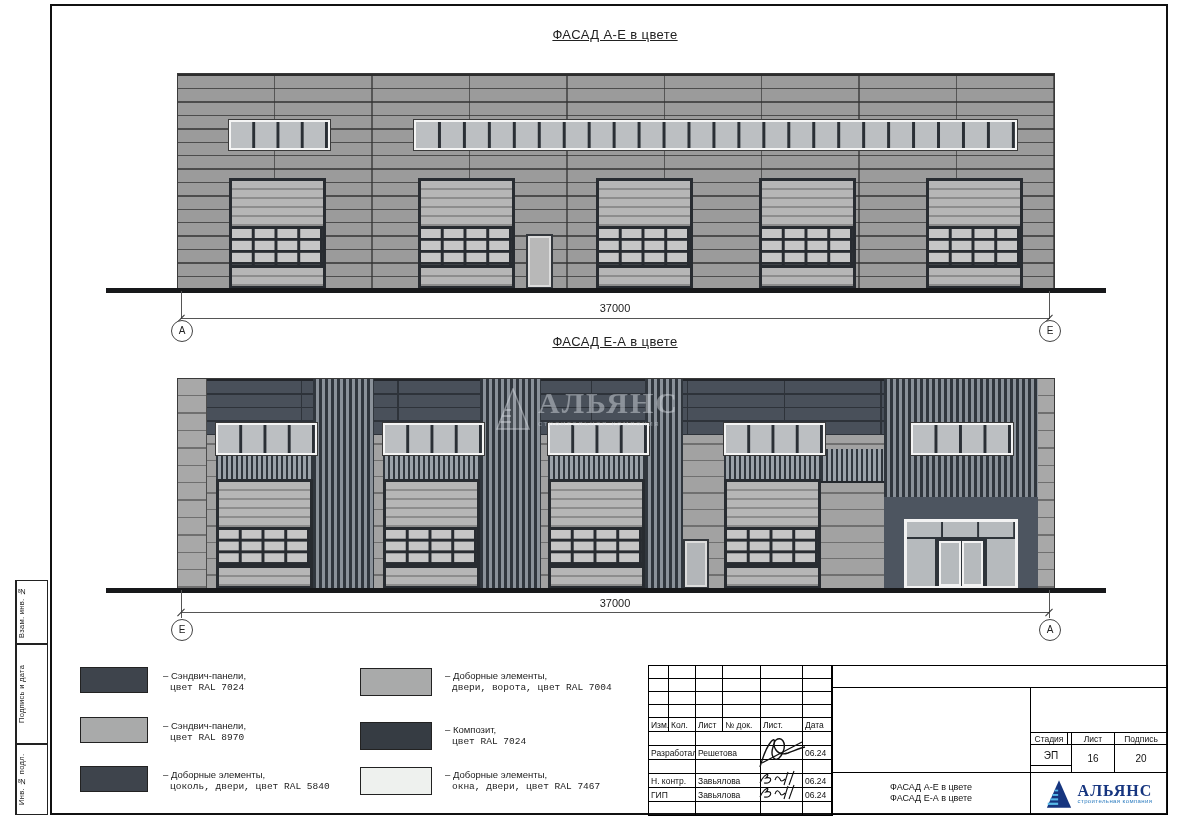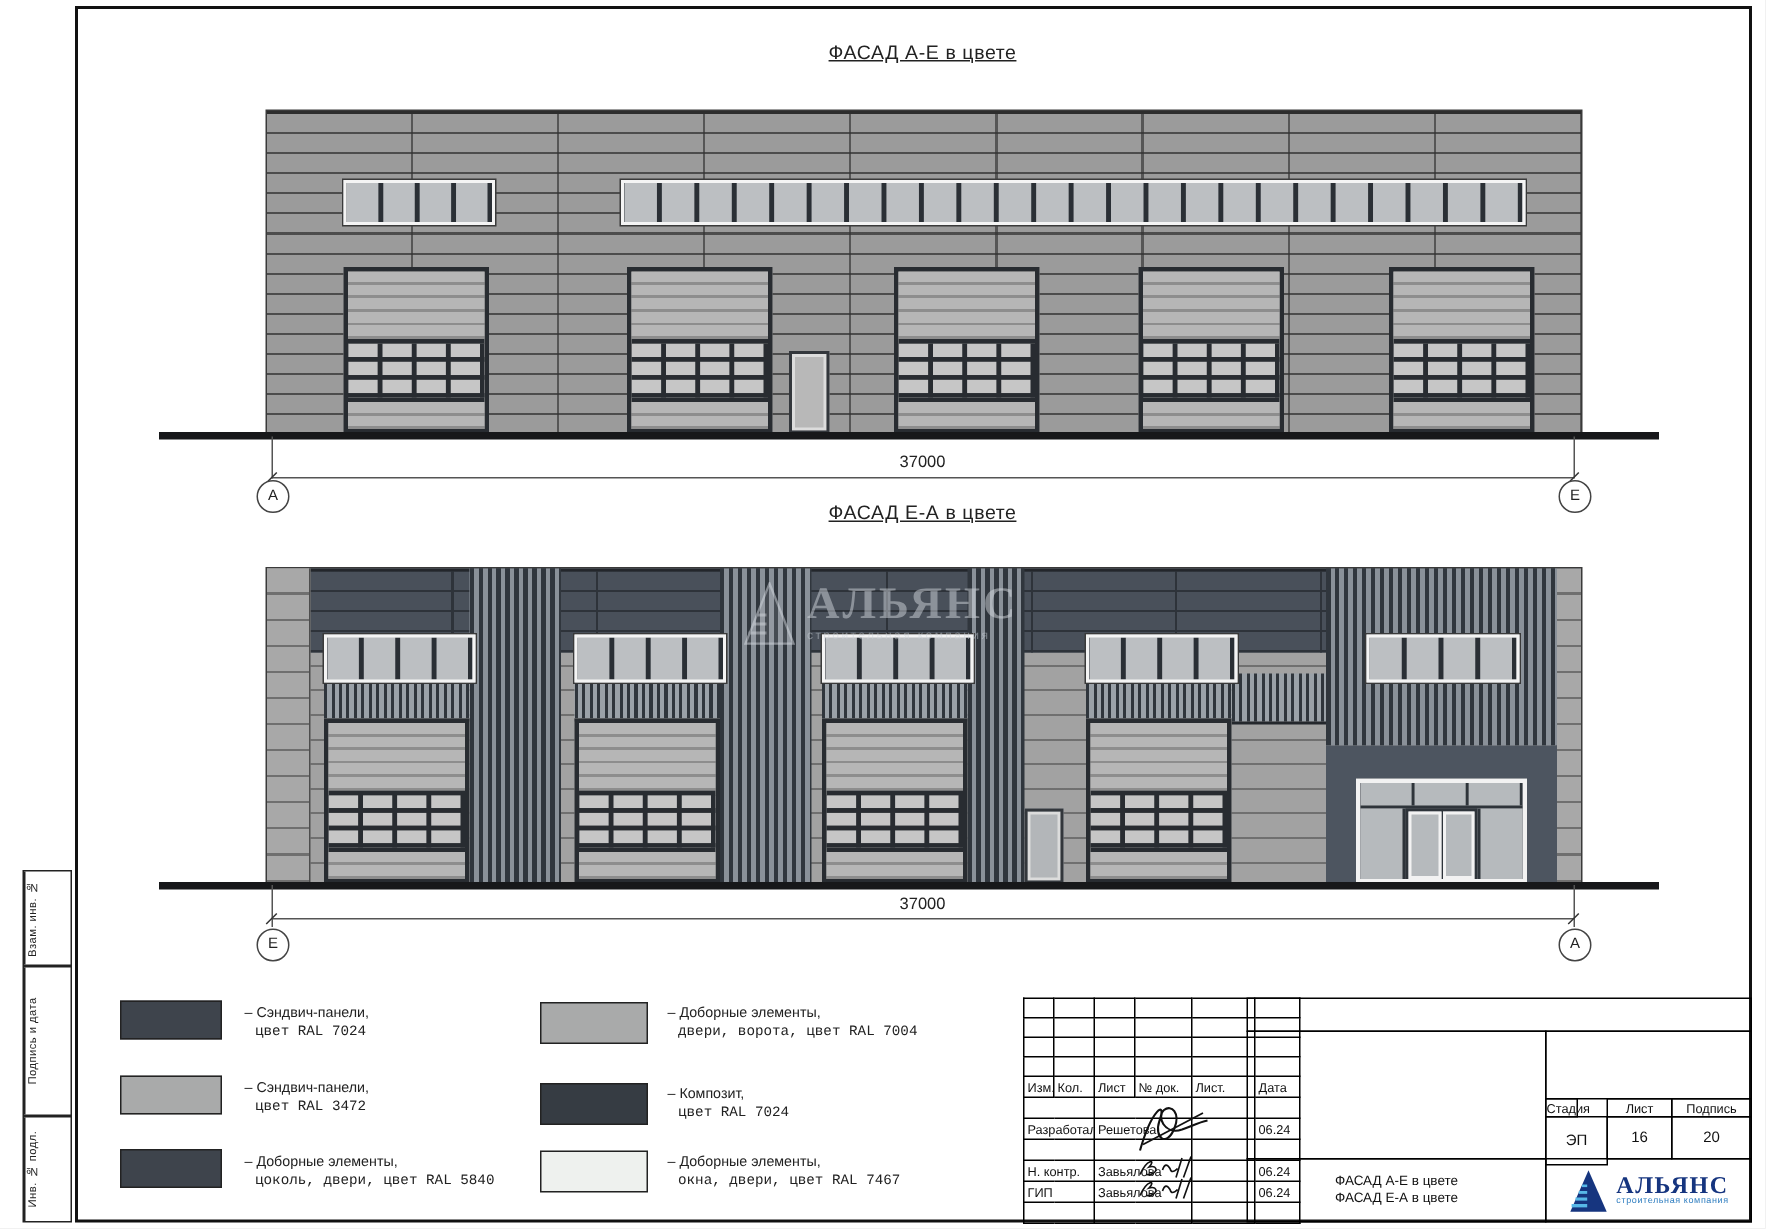--- a/index.html
+++ b/index.html
@@ -91,21 +91,21 @@
   .lgl .l2{padding-left:7px;font-family:Liberation Mono, monospace;}
 
   
   .side{position:absolute;left:15px;width:33px;border:1px solid #222;box-sizing:border-box;background:#fff;}
   .vlab{position:absolute;left:0;top:0;bottom:0;width:13px;border-right:1px solid #222;
     writing-mode:vertical-rl;transform:rotate(180deg);font-size:7.5px;color:#222;
     text-align:center;letter-spacing:.3px;}
 
   
   .tb{position:absolute;left:648px;top:665px;width:520px;height:150px;font-size:9px;color:#111;}
-  table.tbl{border-collapse:collapse;table-layout:fixed;width:184px;position:absolute;left:0;top:0;margin-left:34px;}
+  table.tbl{border-collapse:collapse;table-layout:fixed;width:184px;position:absolute;left:0;top:0;}
   table.tbl td{border:1px solid #000;padding:0 2px;font-size:8.5px;overflow:hidden;white-space:nowrap;}
   .tbc{position:absolute;border:1px solid #000;box-sizing:border-box;}
   .doct{position:absolute;left:0;right:0;bottom:10px;text-align:center;font-size:9px;line-height:11px;}
   .stghdr{text-align:center;line-height:13px;font-size:8.5px;}
   .stgval{text-align:center;font-size:10px;display:flex;align-items:center;justify-content:center;}
   .logoCell{display:flex;align-items:center;justify-content:center;gap:6px;}
   .logoName{font-size:16px;font-weight:bold;letter-spacing:1px;color:#16357f;line-height:15px;
     font-family:"Liberation Serif",serif;}
   .logoTag{font-size:6px;color:#2f7ec0;letter-spacing:.4px;}
   .sig{position:absolute;pointer-events:none;}
@@ -242,21 +242,21 @@
   <div class="axis" style="left:1039px;top:619px">А</div>
 
   <div class="sw" style="left:80px;top:667px;background:#3e444c"></div>
   <div class="lgl" style="left:163px;top:670px">
     <div class="l1">– Сэндвич-панели,</div>
     <div class="l2">цвет RAL 7024</div>
   </div>
   <div class="sw" style="left:80px;top:717px;background:#a9aaaa"></div>
   <div class="lgl" style="left:163px;top:720px">
     <div class="l1">– Сэндвич-панели,</div>
-    <div class="l2">цвет RAL 3472</div>
+    <div class="l2">цвет RAL 8970</div>
   </div>
   <div class="sw" style="left:80px;top:766px;background:#3e444c"></div>
   <div class="lgl" style="left:163px;top:769px">
     <div class="l1">– Доборные элементы,</div>
     <div class="l2">цоколь, двери, цвет RAL 5840</div>
   </div>
   <div class="sw" style="left:360px;top:668px;width:72px;height:28px;background:#a9aaaa"></div>
   <div class="lgl" style="left:445px;top:670px">
     <div class="l1">– Доборные элементы,</div>
     <div class="l2">двери, ворота, цвет RAL 7004</div>
@@ -385,24 +385,24 @@
 
     <div class="tbc" style="left:183px;top:0;width:337px;height:23px"></div>
     <div class="tbc" style="left:183px;top:22px;width:200px;height:86px"></div>
     <div class="tbc" style="left:183px;top:107px;width:200px;height:43px">
       <div class="doct">
         <div>ФАСАД А-Е в цвете</div>
         <div>ФАСАД Е-А в цвете</div>
       </div>
     </div>
     <div class="tbc" style="left:382px;top:22px;width:138px;height:46px"></div>
-    <div class="tbc stghdr" style="left:382px;top:67px;width:22px;height:13px">Стадия</div>
+    <div class="tbc stghdr" style="left:382px;top:67px;width:38px;height:13px">Стадия</div>
     <div class="tbc stghdr" style="left:423px;top:67px;width:44px;height:13px">Лист</div>
     <div class="tbc stghdr" style="left:466px;top:67px;width:54px;height:13px">Подпись</div>
-    <div class="tbc stgval" style="left:382px;top:79px;width:42px;height:33px">ЭП</div>
+    <div class="tbc stgval" style="left:382px;top:79px;width:42px;height:22px">ЭП</div>
     <div class="tbc stgval" style="left:423px;top:79px;width:44px;height:29px">16</div>
     <div class="tbc stgval" style="left:466px;top:79px;width:54px;height:29px">20</div>
     <div class="tbc logoCell" style="left:382px;top:107px;width:138px;height:43px">
       <svg width="26" height="30" viewBox="0 0 30 34">
         <polygon points="15,1 29,33 1,33" fill="#16357f"></polygon>
         <g fill="#57b8e8">
             <rect x="2" y="27" width="12" height="2.6"></rect>
             <rect x="5" y="22" width="9" height="2.4"></rect>
             <rect x="7.5" y="17" width="6.5" height="2.2"></rect>
             <rect x="10" y="12" width="4" height="2"></rect>

